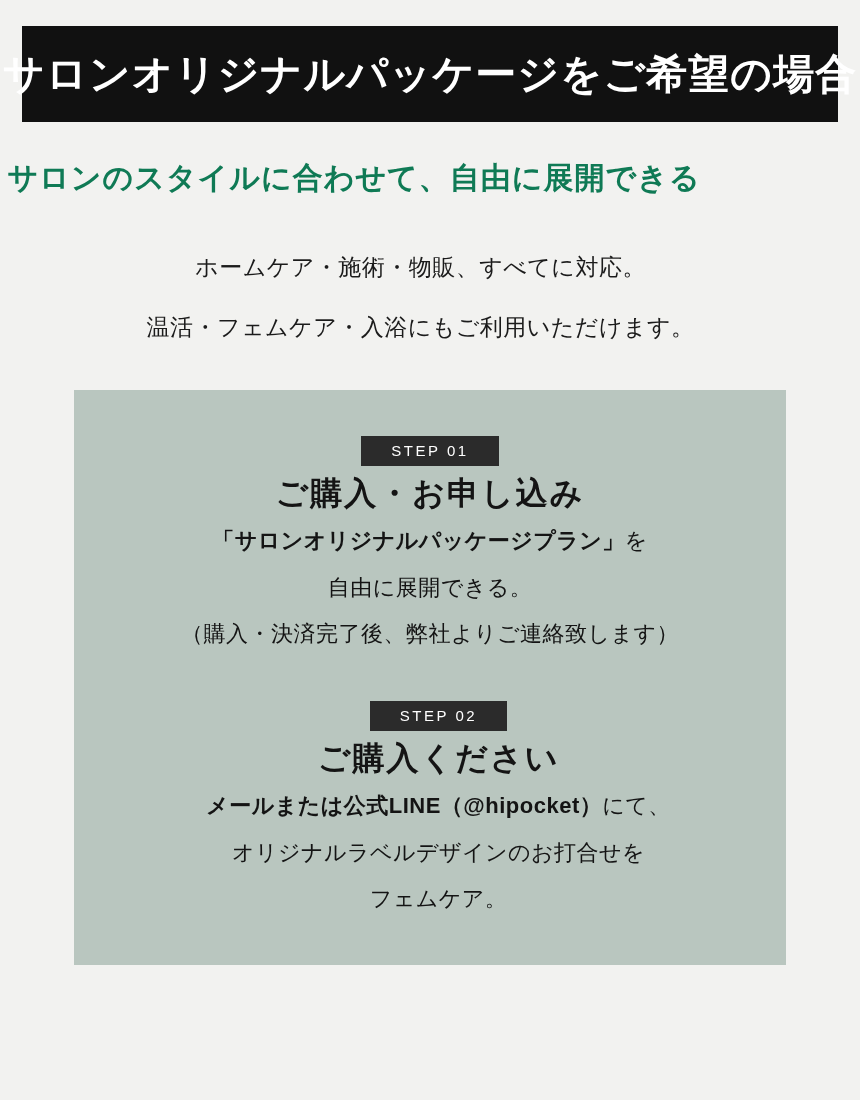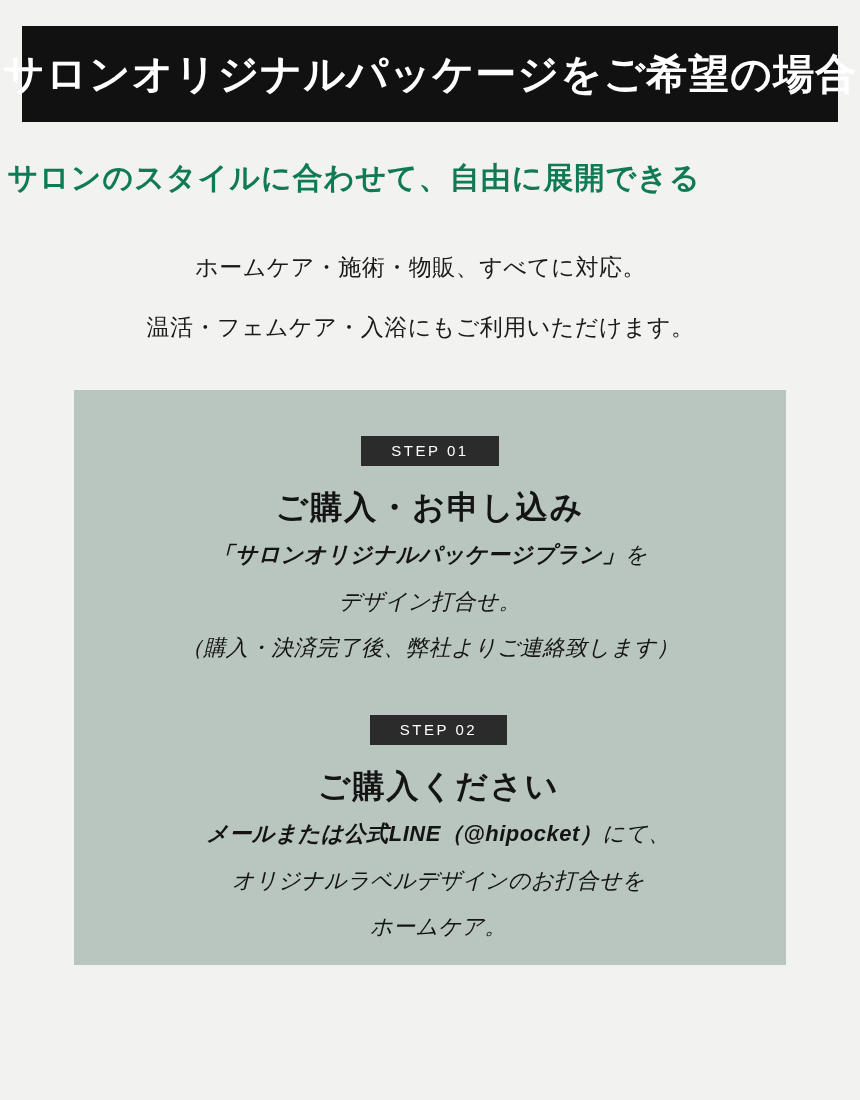--- a/index.html
+++ b/index.html
@@ -95,38 +95,37 @@
     letter-spacing: 2.5px;
     padding: 7px 30px 8px 30px;
     line-height: 1;
     font-weight: 400;
   }
 
   .step-title {
     font-size: 32px;
     font-weight: 700;
     letter-spacing: 2px;
-    margin-top: 22px;
+    margin-top: 8px;
     color: #141414;
     line-height: 1.2;
   }
 
   .step-body {
     font-size: 22px;
     line-height: 2.1;
     color: #141414;
     margin-top: 6px;
     letter-spacing: 0.5px;
   }
   .step-body .b {
     font-weight: 700;
   }
   .step-body div {
     white-space: nowrap;
-    font-style: italic;
   }
 
   .step-block-2 {
     margin-top: 44px;
     padding-left: 17px;
   }
 </style>
 </head>
 <body>
 
@@ -143,30 +142,30 @@
     <div>温活・フェムケア・入浴にもご利用いただけます。</div>
   </div>
 
   <div class="steps-panel">
 
     <div class="step-block">
       <div class="step-chip">STEP 01</div>
       <div class="step-title">ご購入・お申し込み</div>
       <div class="step-body">
         <div><span class="b">「サロンオリジナルパッケージプラン」</span><span>を</span></div>
-        <div>デザイン打合せ。</div>
+        <div>自由に展開できる。</div>
         <div>（購入・決済完了後、弊社よりご連絡致します）</div>
       </div>
     </div>
 
     <div class="step-block step-block-2">
       <div class="step-chip">STEP 02</div>
       <div class="step-title">ご購入ください</div>
       <div class="step-body">
         <div><span class="b">メールまたは公式LINE（@hipocket）</span><span>にて、</span></div>
         <div>オリジナルラベルデザインのお打合せを</div>
-        <div>ホームケア。</div>
+        <div>フェムケア。</div>
       </div>
     </div>
 
   </div>
 
 </div>
 
 </body></html>

